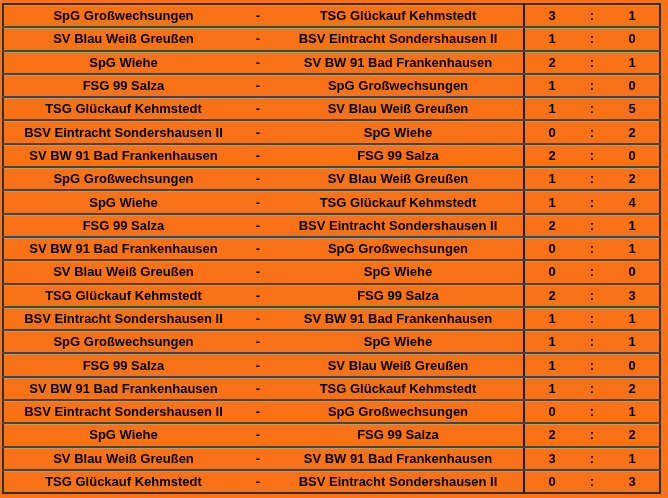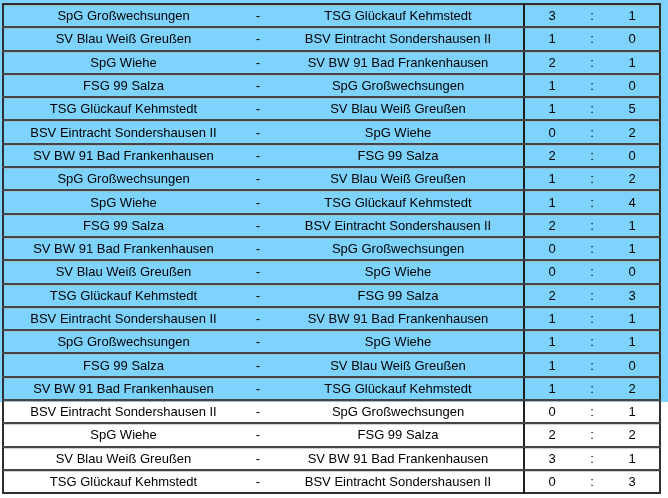--- a/index.html
+++ b/index.html
@@ -7,22 +7,23 @@
     padding: 0;
     background: #ffffff;
     width: 668px;
     height: 498px;
     overflow: hidden;
     font-family: "Liberation Sans", sans-serif;
   }
   .screen {
     position: relative;
     width: 668px;
-    height: 402px;
-    background: #7dd3fc;
+    height: 498px;
+    background: #f97316;
+    font-weight: bold;
   }
   table.results-table {
     position: absolute;
     left: 2px;
     top: 3px;
     width: 657px;
     border-collapse: collapse;
     table-layout: fixed;
     border: 2px solid #2f2f2f;
   }

